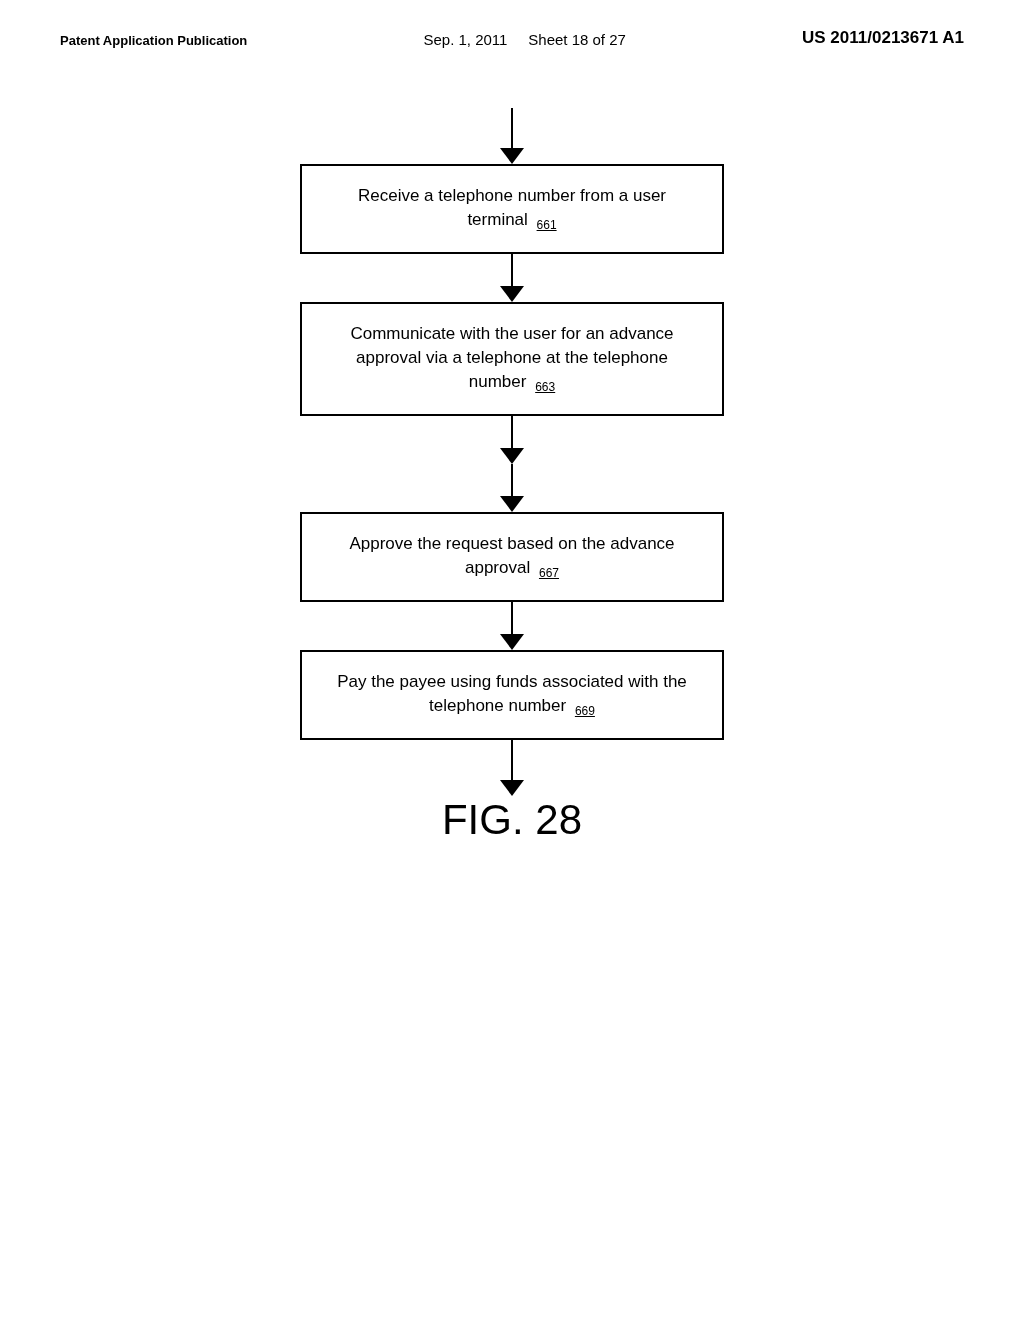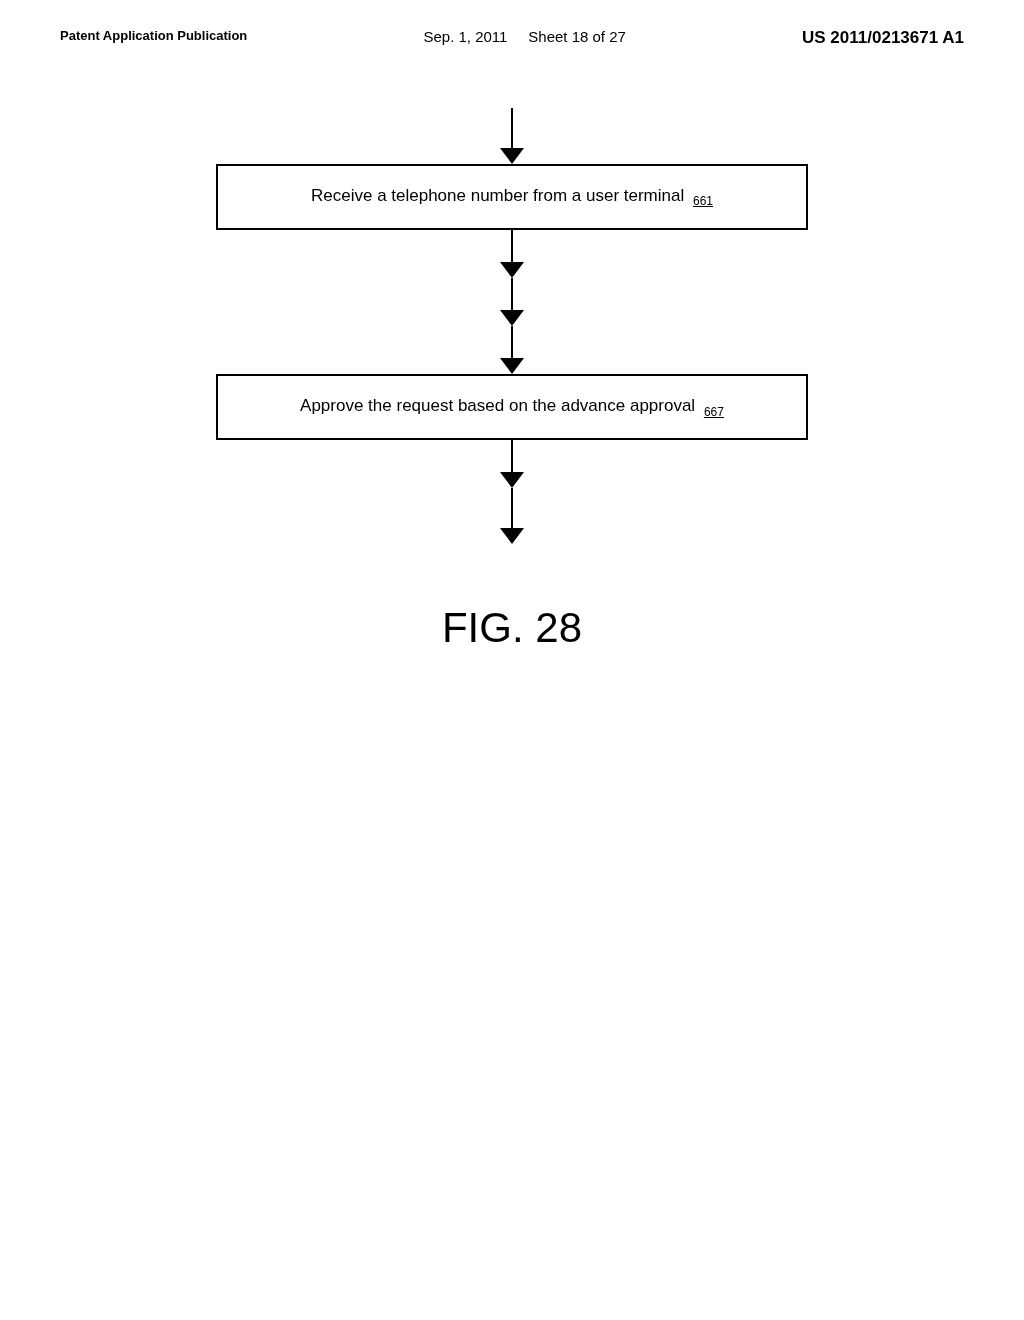--- a/index.html
+++ b/index.html
@@ -7,21 +7,21 @@
       width: 1024px;
       height: 1320px;
       background: #ffffff;
       font-family: Arial, sans-serif;
       position: relative;
       overflow: hidden;
     }
     .header {
       display: flex;
       justify-content: space-between;
-      align-items: flex-start;
+      align-items: flex-end;
       padding: 28px 60px 0 60px;
       font-size: 13px;
       font-weight: normal;
     }
     .header-left {
       font-weight: bold;
       font-size: 13px;
     }
     .header-center {
       font-size: 15px;
@@ -49,38 +49,37 @@
       background: #000;
       margin: 0 auto;
     }
     .arrow-connector {
       display: flex;
       flex-direction: column;
       align-items: center;
     }
     .flow-box {
       border: 2px solid #000;
-      width: 592px;
+      width: 424px;
       padding: 18px 24px;
       text-align: center;
       font-size: 17px;
       line-height: 1.4;
       background: #fff;
       position: relative;
     }
     .flow-box .box-label {
       font-size: 12px;
       text-decoration: underline;
       vertical-align: sub;
       margin-left: 4px;
     }
     .fig-label {
       text-align: center;
       font-size: 42px;
-      margin-top: 60px;
       font-family: Arial, sans-serif;
     }
   </style>
 </head>
 <body>
 
 <div class="header">
   <span class="header-left">Patent Application Publication</span>
   <span class="header-center">
     <span>Sep. 1, 2011</span>&nbsp;&nbsp;&nbsp;&nbsp;
@@ -99,20 +98,24 @@
   <div class="flow-box">
     <span>Receive a telephone number from a user terminal</span>
     <span class="box-label">661</span>
   </div>
 
   <div class="arrow-connector">
     <div class="arrow-shaft" style="height:32px;"></div>
     <div class="arrow-down"></div>
   </div>
 
+  <div class="flow-box">
+    <span>Communicate with the user for an advance approval via a telephone at the telephone number</span>
+    <span class="box-label">663</span>
+  </div>
 
   <div class="arrow-connector">
     <div class="arrow-shaft" style="height:32px;"></div>
     <div class="arrow-down"></div>
   </div>
 
 
   <div class="arrow-connector">
     <div class="arrow-shaft" style="height:32px;"></div>
     <div class="arrow-down"></div>
@@ -121,20 +124,24 @@
   <div class="flow-box">
     <span>Approve the request based on the advance approval</span>
     <span class="box-label">667</span>
   </div>
 
   <div class="arrow-connector">
     <div class="arrow-shaft" style="height:32px;"></div>
     <div class="arrow-down"></div>
   </div>
 
+  <div class="flow-box">
+    <span>Pay the payee using funds associated with the telephone number</span>
+    <span class="box-label">669</span>
+  </div>
 
   <div class="arrow-connector">
     <div class="arrow-shaft" style="height:40px;"></div>
     <div class="arrow-down"></div>
   </div>
 
 </div>
 
 <div class="fig-label">FIG. 28</div>
 

